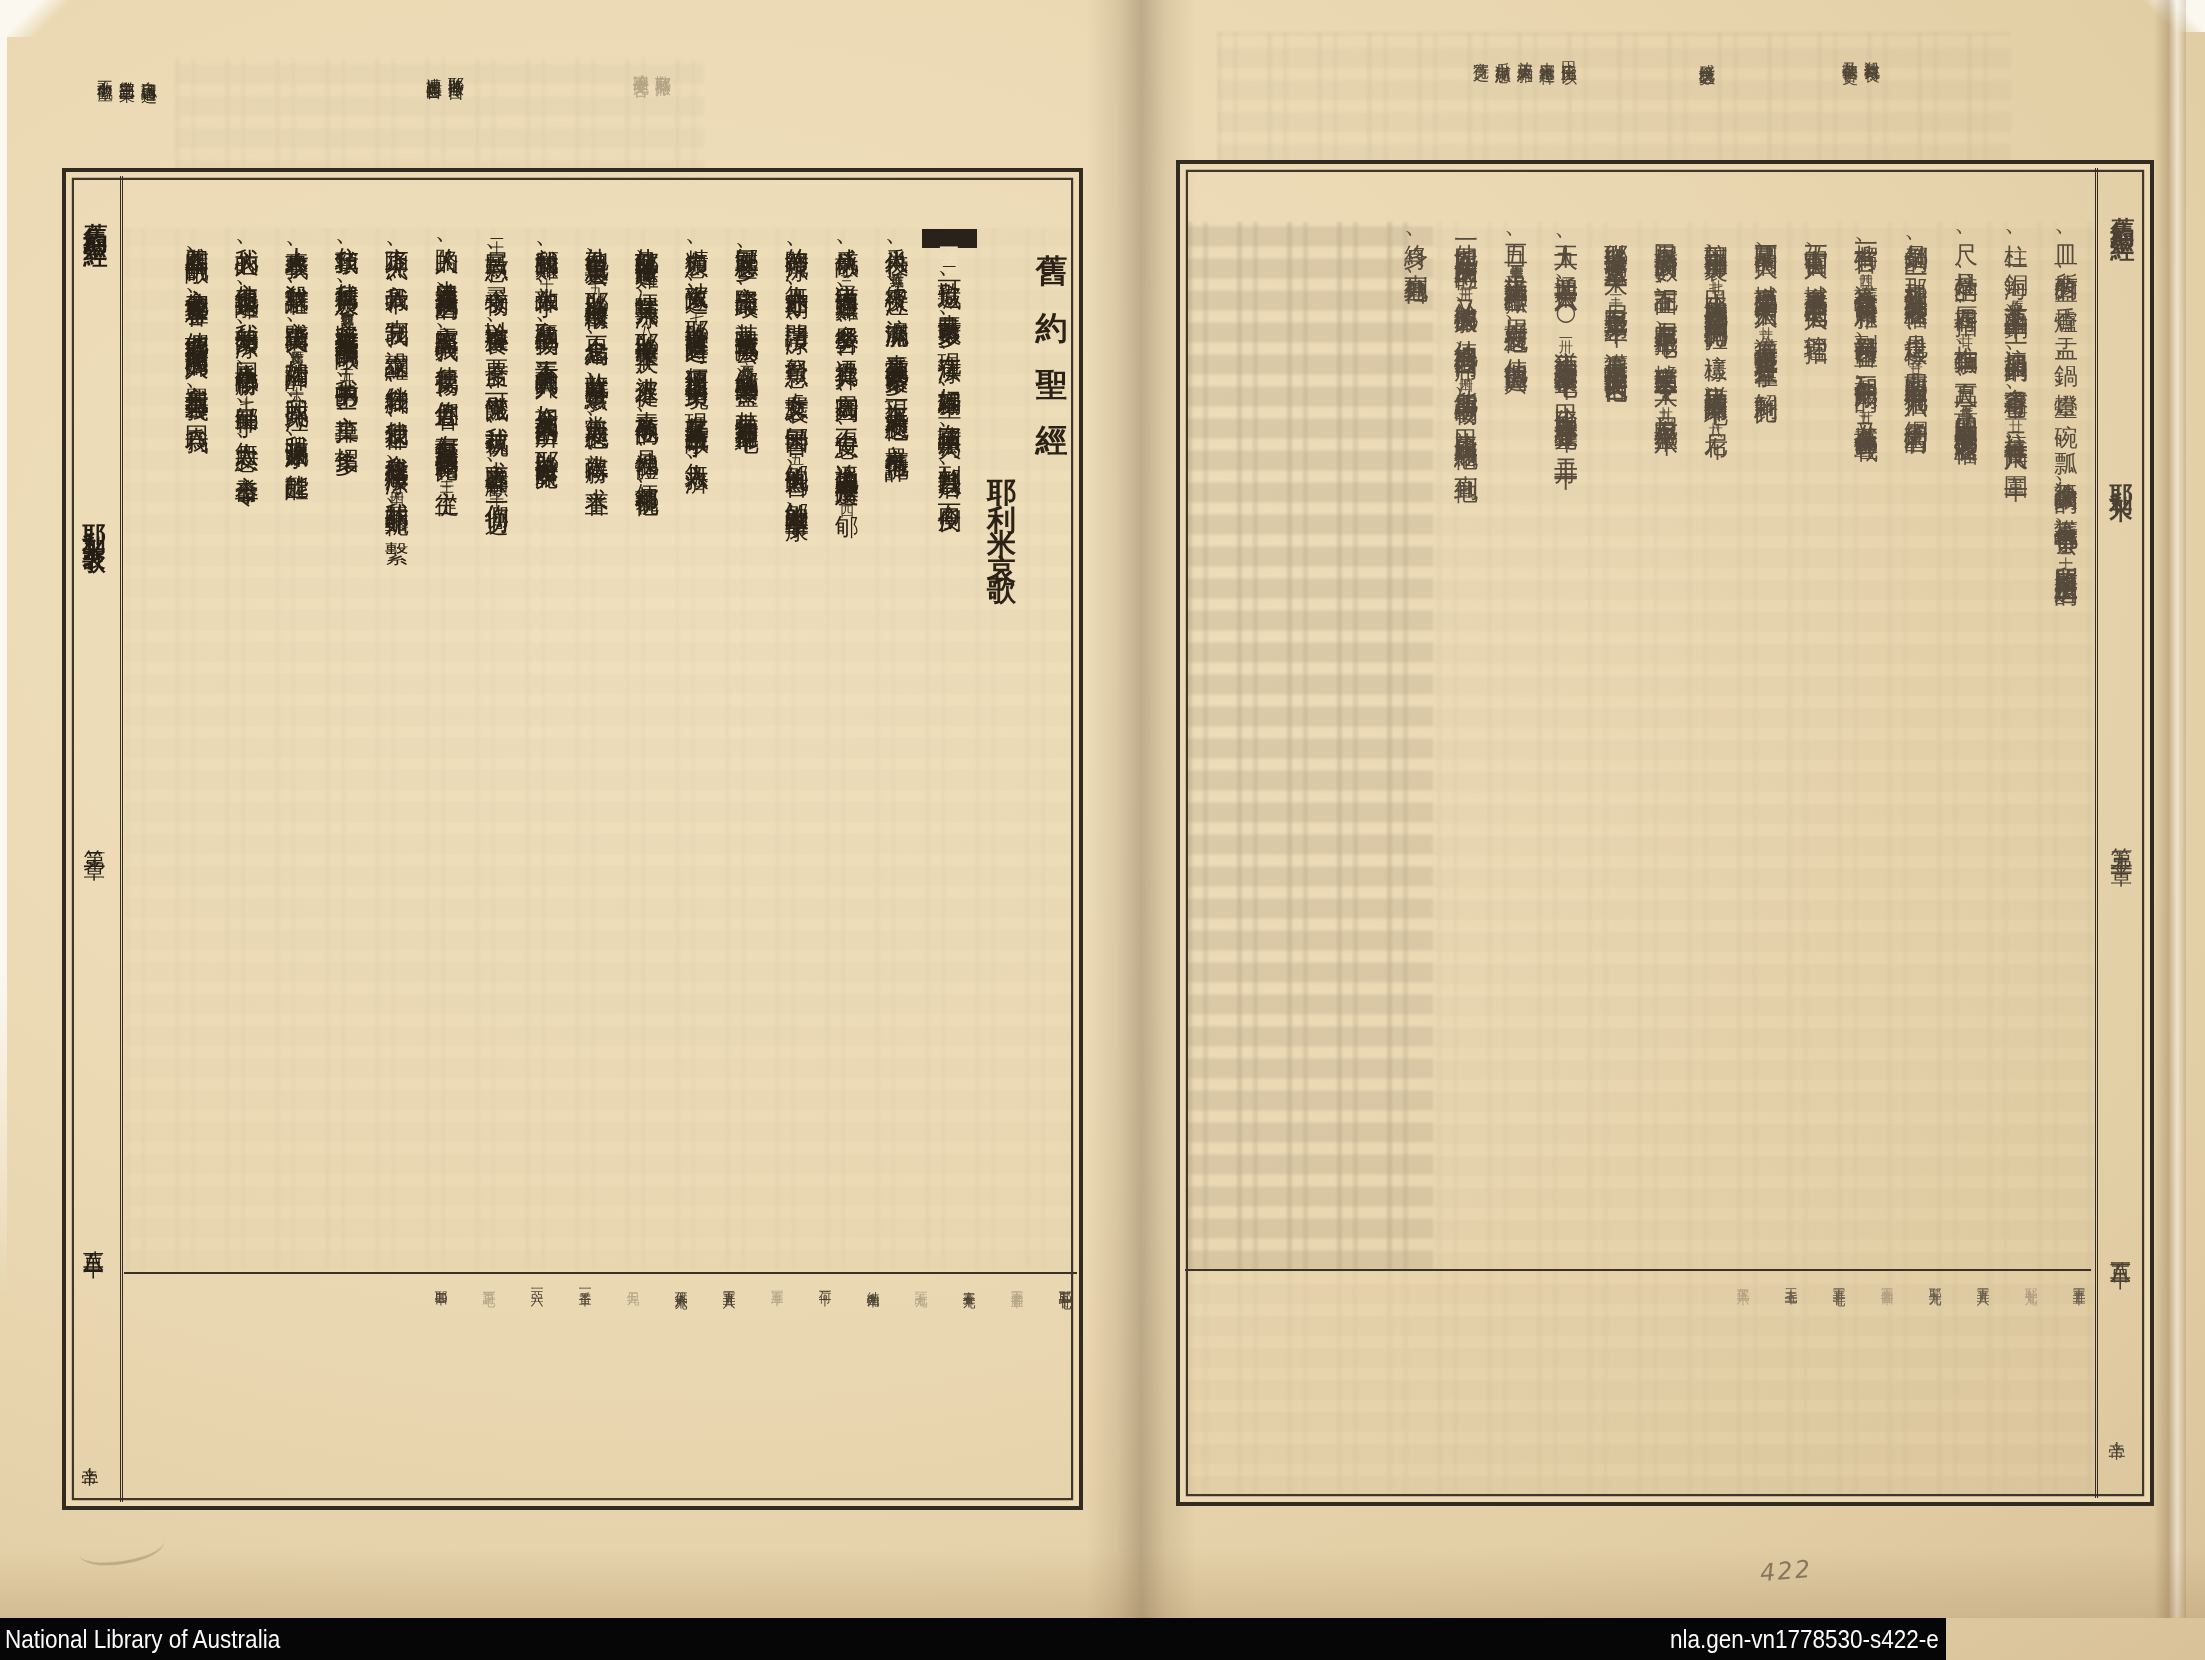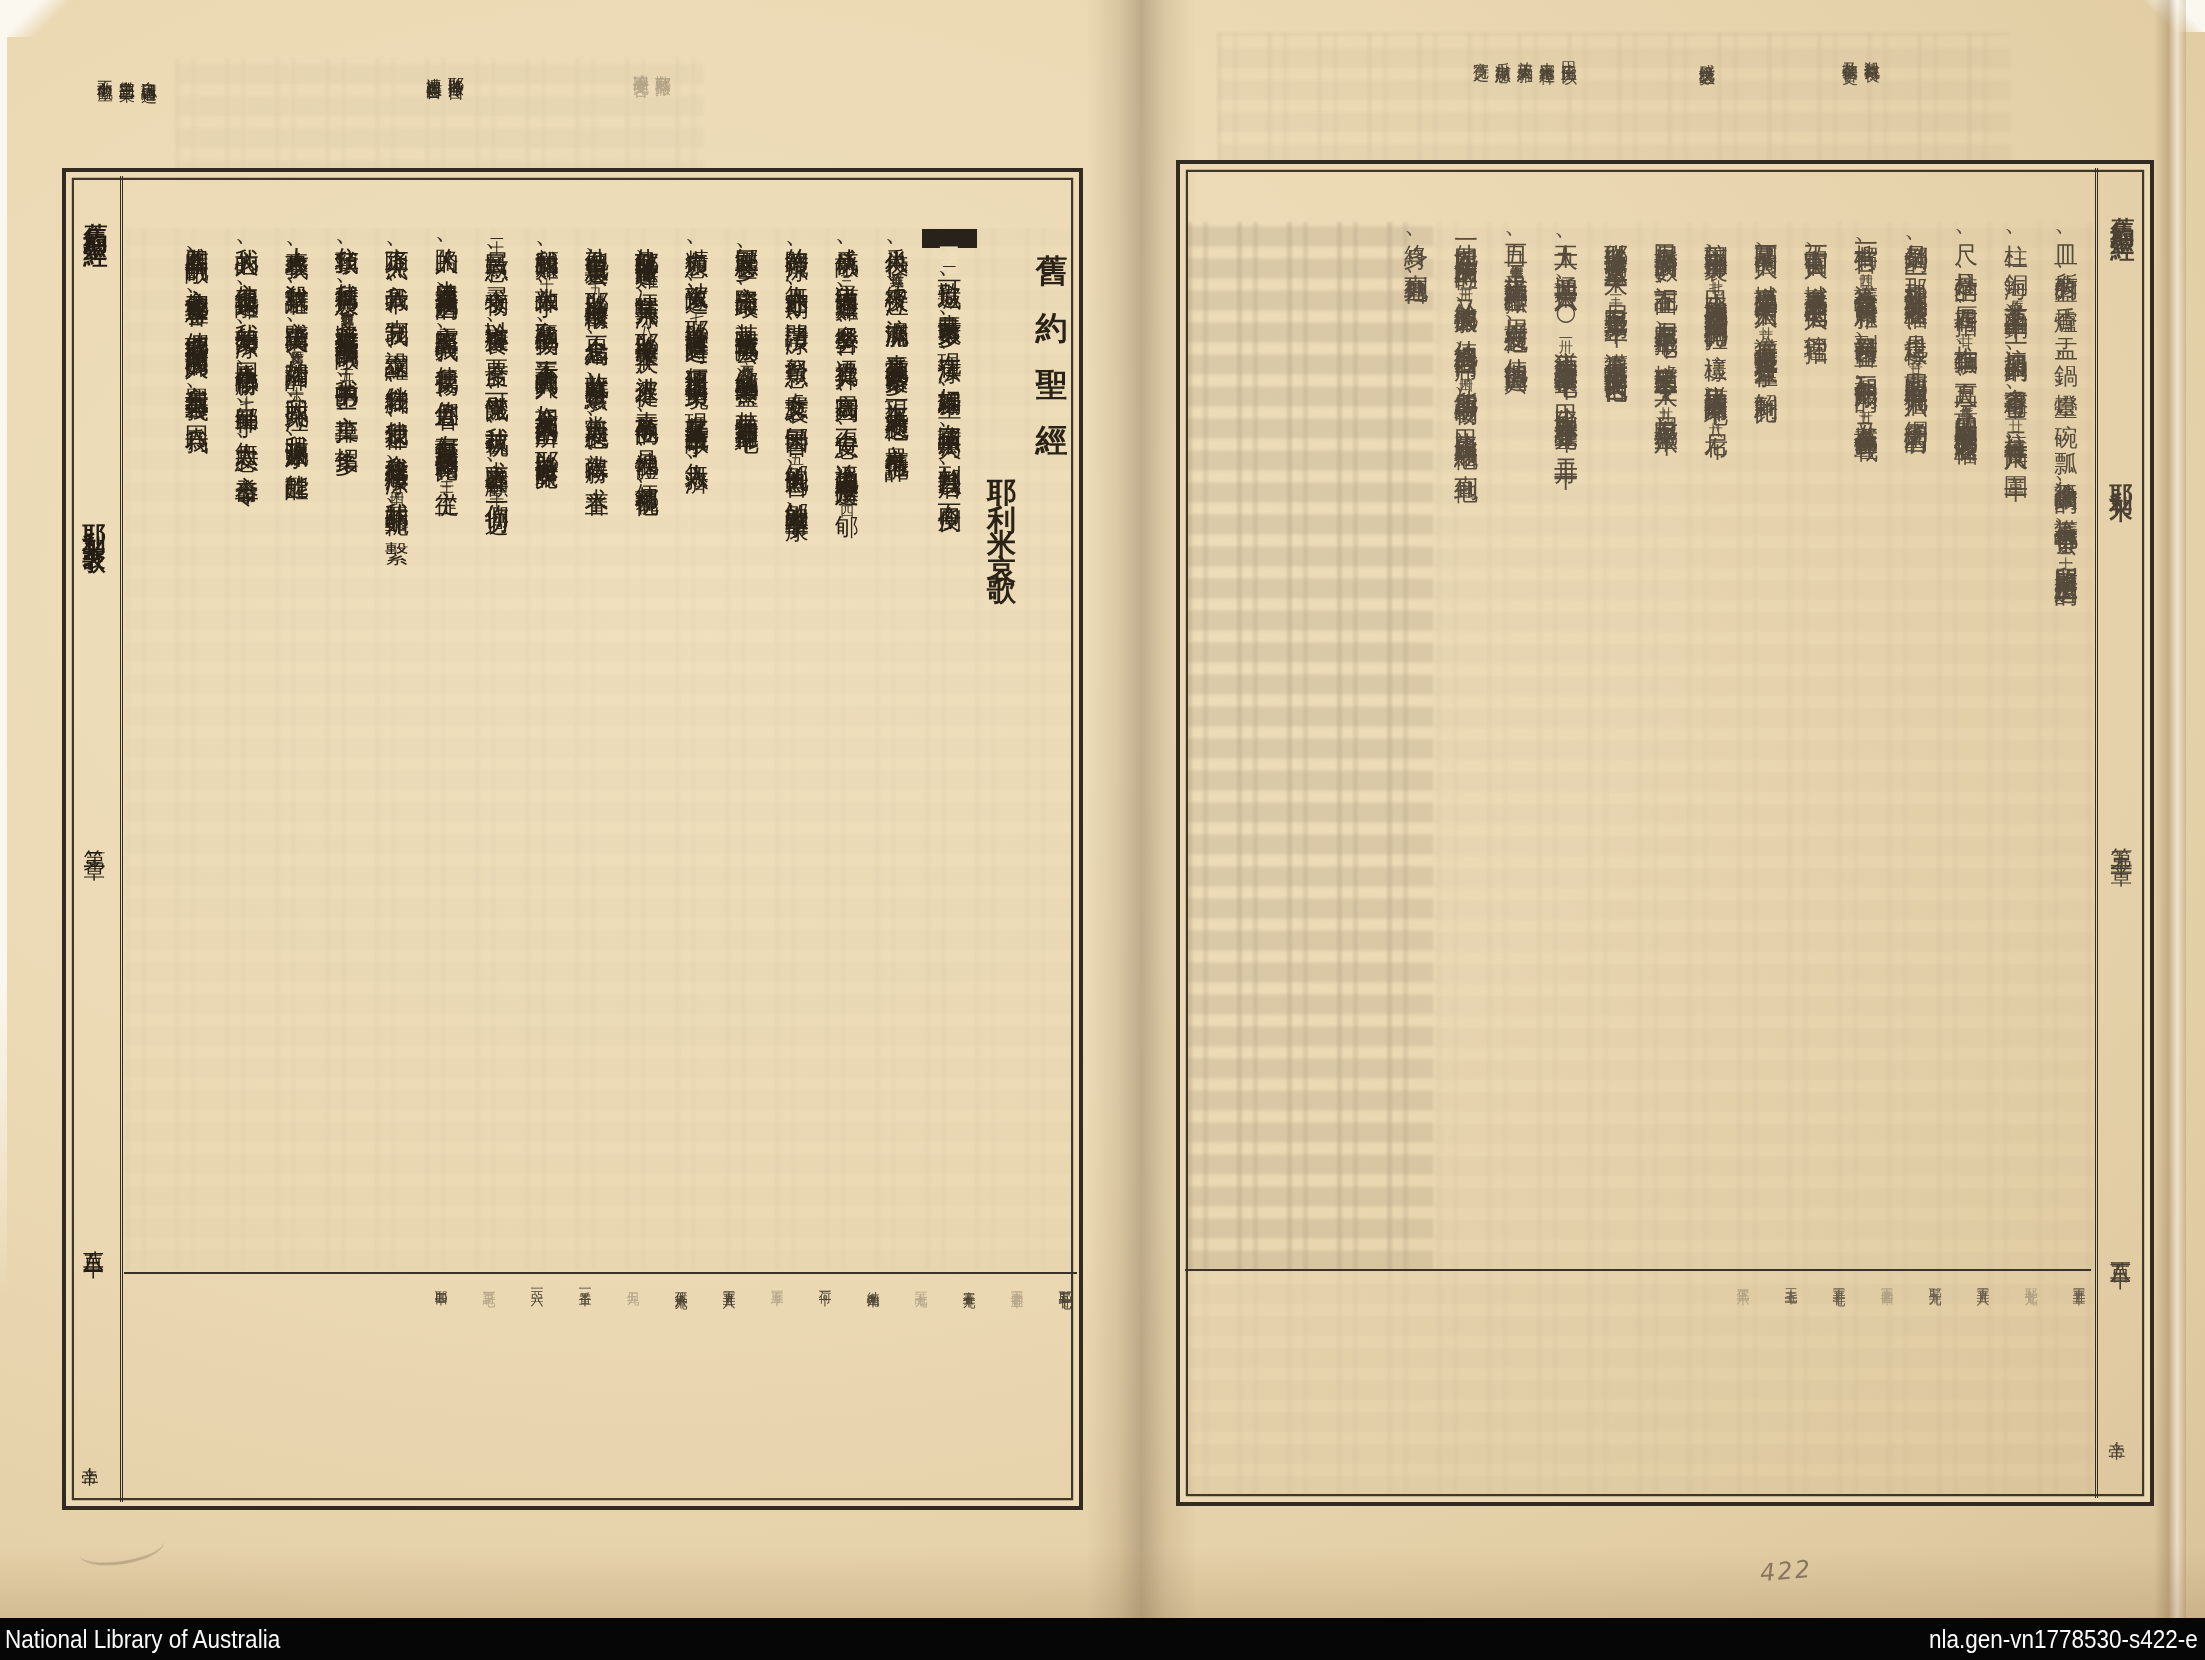--- a/index.html
+++ b/index.html
@@ -88,21 +88,21 @@
   #bleed-left-all{left:125px;top:228px;width:952px;height:1042px;opacity:.10;}
   #bleed-left-top{left:175px;top:58px;width:529px;height:122px;opacity:.14;}
 
   
   #pencil-right{position:absolute;left:1760px;top:1557px;font-size:24px;color:rgba(108,94,74,.78);
      transform:rotate(-5deg);font-style:italic;letter-spacing:2.1px;}
   #pencil-left{position:absolute;left:79px;top:1532px;width:85px;height:29px;
      border-bottom:3.7px solid rgba(120,104,80,.35);border-radius:48%;transform:rotate(-9deg);filter:blur(0.5px);}
 
   
-  #footer{position:absolute;left:0;top:1618px;width:2205px;height:42px;background:#060606;
+  #footer{position:absolute;left:0;top:1618px;width:1946px;height:42px;background:#060606;
           color:#fbfbfb;font-family:"Liberation Sans",sans-serif;}
   #footer .ftext{position:absolute;top:0;line-height:43px;font-size:25px;transform:scaleX(.9);transform-origin:left center;white-space:nowrap;}
   #footer-left{left:5.3px;}
   #footer-right{right:7.4px;transform-origin:right center !important;}
 </style>
 </head>
 <body>
 
 <div id="scan">
 

